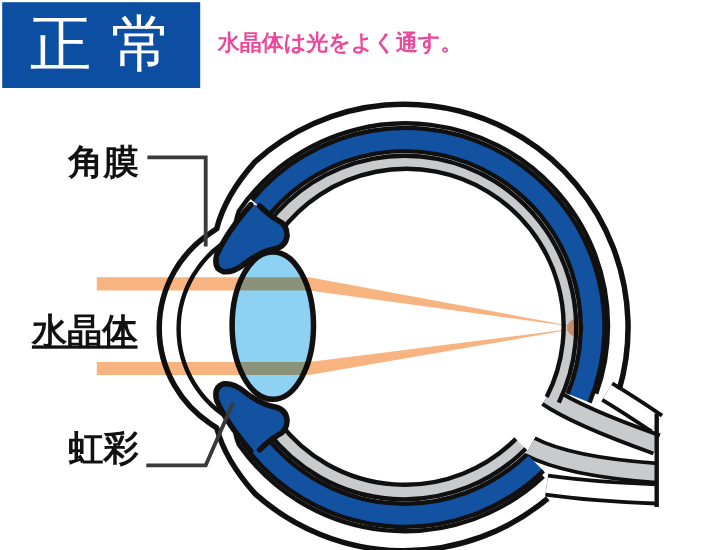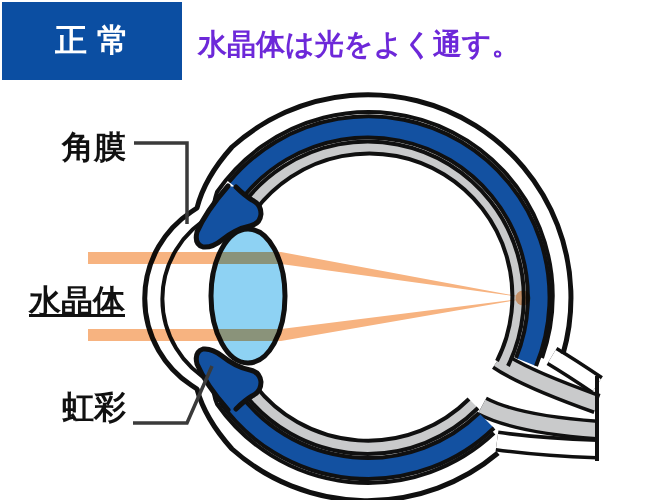--- a/index.html
+++ b/index.html
@@ -6,26 +6,26 @@
   body{
     width:656px;height:500px;position:relative;background:#ffffff;
     font-family:"Liberation Sans","DejaVu Sans",sans-serif;
     overflow:hidden;
   }
   .badge{
     position:absolute;left:2px;top:2px;width:180px;height:78px;
     display:flex;align-items:center;justify-content:center;
   }
   .badge-text{
-    color:#ffffff;font-size:32px;font-weight:bold;
+    color:#ffffff;font-size:56px;font-weight:normal;
     letter-spacing:0.32em;text-indent:0.32em;
   }
   .header-title{
     position:absolute;left:198px;top:25px;
-    font-size:29px;font-weight:bold;color:#6d28d9;white-space:nowrap;
+    font-size:20px;font-weight:bold;color:#ec4899;white-space:nowrap;
   }
   .part-label{
     position:absolute;font-size:32px;font-weight:bold;color:#111111;white-space:nowrap;
   }
   .label-cornea{left:62px;top:126px;}
   .label-lens{left:29px;top:280px;text-decoration:underline;}
   .label-iris{left:62px;top:386px;}
   svg{position:absolute;left:0;top:0;}
   .rays{mix-blend-mode:multiply;}
 </style>

